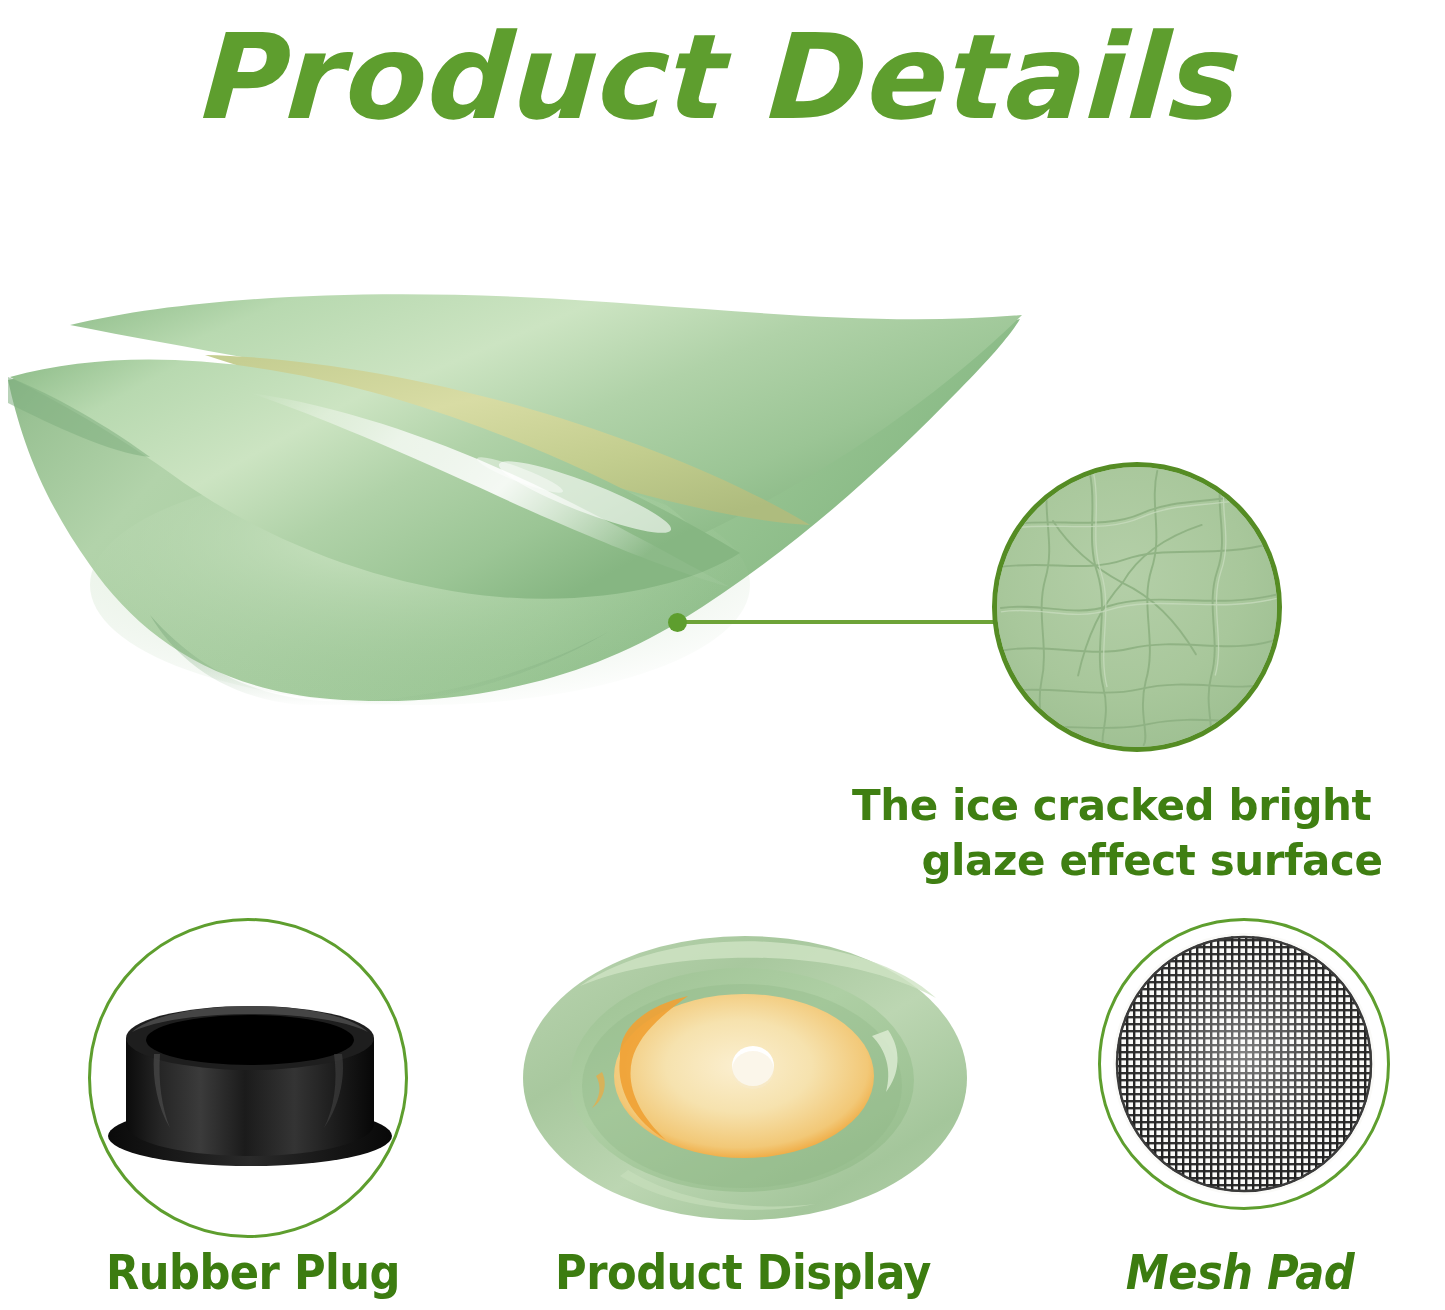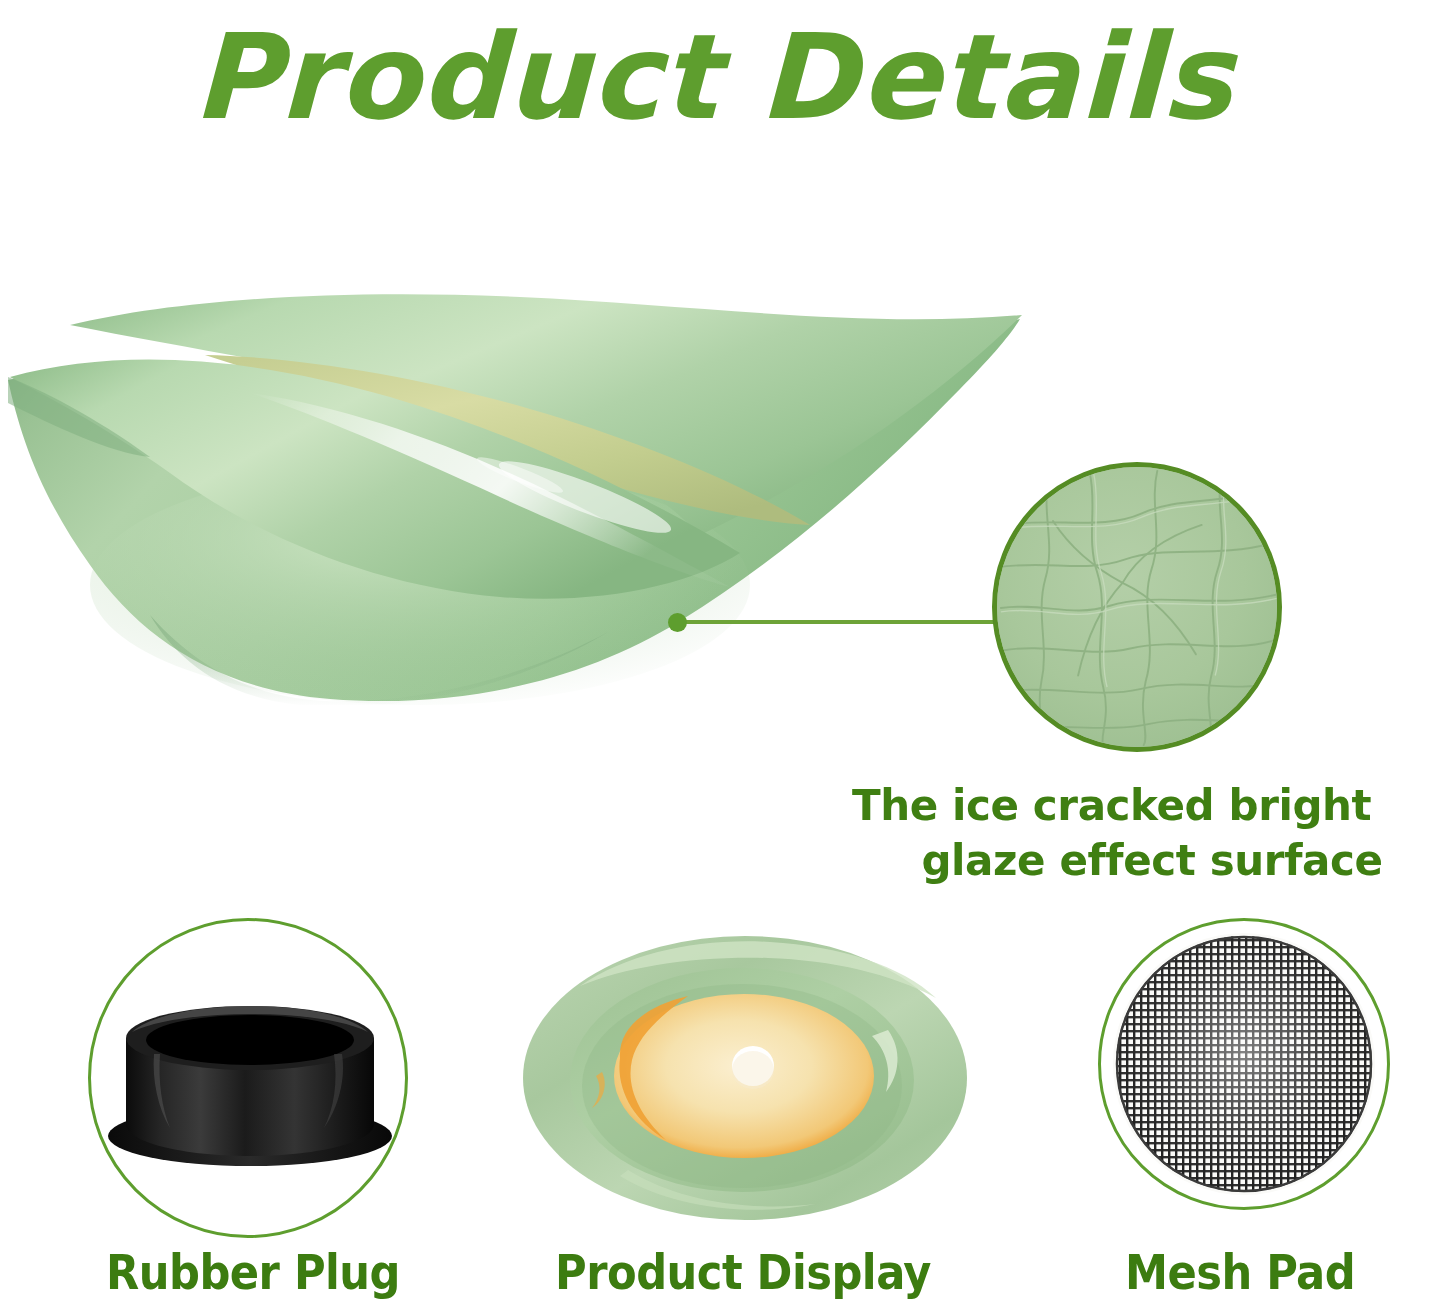--- a/index.html
+++ b/index.html
@@ -119,21 +119,21 @@
   
   #panel-mesh { left: 1098px; top: 918px; width: 300px; height: 330px; }
   #panel-mesh .circle-frame { left: 0; top: 0; width: 292px; height: 292px; }
   #mesh-art {
     position:absolute; left: 14px; top: 14px;
     width: 264px; height: 264px;
     border-radius: 50%;
     overflow: hidden;
   }
   #mesh-art svg { display:block; width:100%; height:100%; }
-  #label-mesh { left: 1090px; top: 1244px; width: 300px; }
+  #label-mesh { left: 1090px; top: 1244px; width: 300px; font-style: italic; }
 </style>
 </head>
 <body>
 
 <div id="page-title">Product Details</div>
 
 <div id="hero-bowl">
   <svg viewBox="0 0 1030 420" xmlns="http://www.w3.org/2000/svg">
     <defs>
       <linearGradient id="bodyGrad" x1="0" y1="0" x2="1" y2="0.35">

